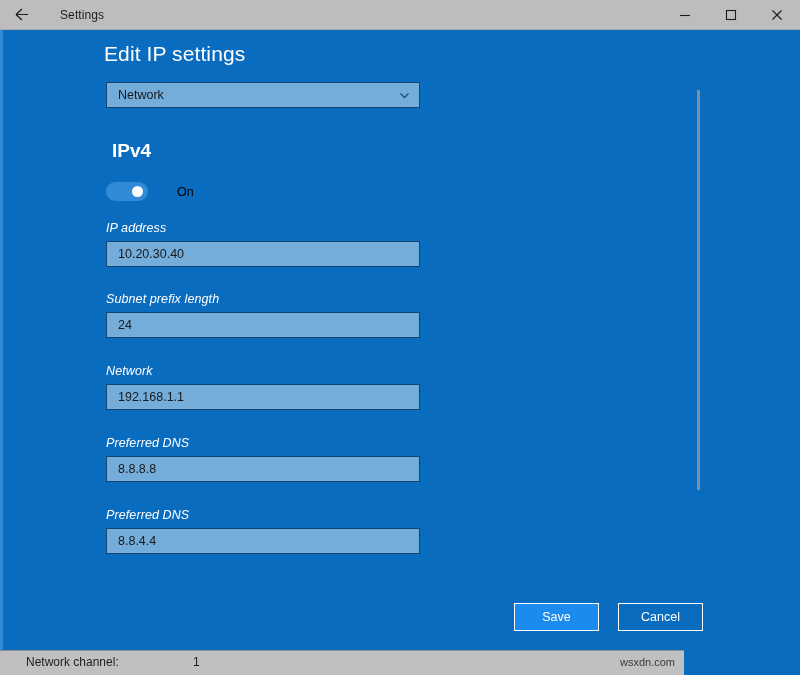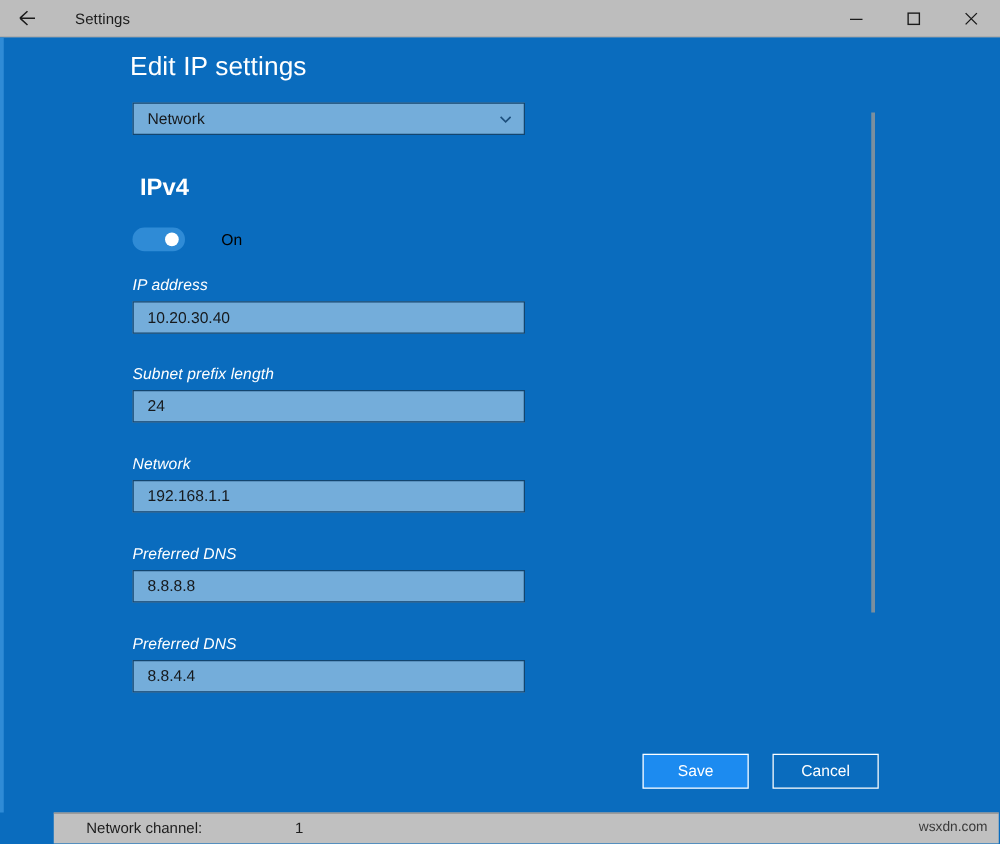--- a/index.html
+++ b/index.html
@@ -215,26 +215,25 @@
     background: transparent;
     cursor: default;
   }
   .btn.primary { background: #1c8bf0; }
 
   
   .statusbar {
     position: absolute;
     left: 0;
     top: 650px;
-    width: 756px;
+    width: 684px;
     height: 25px;
     background: #c0c0c0;
     border-top: 1px solid #8f8f8f;
     box-sizing: border-box;
-    margin-left: 43px;
   }
   .status-label {
     position: absolute;
     left: 26px;
     top: 4px;
     font-size: 12px;
     color: #1d1d1d;
     white-space: nowrap;
   }
   .status-value {

